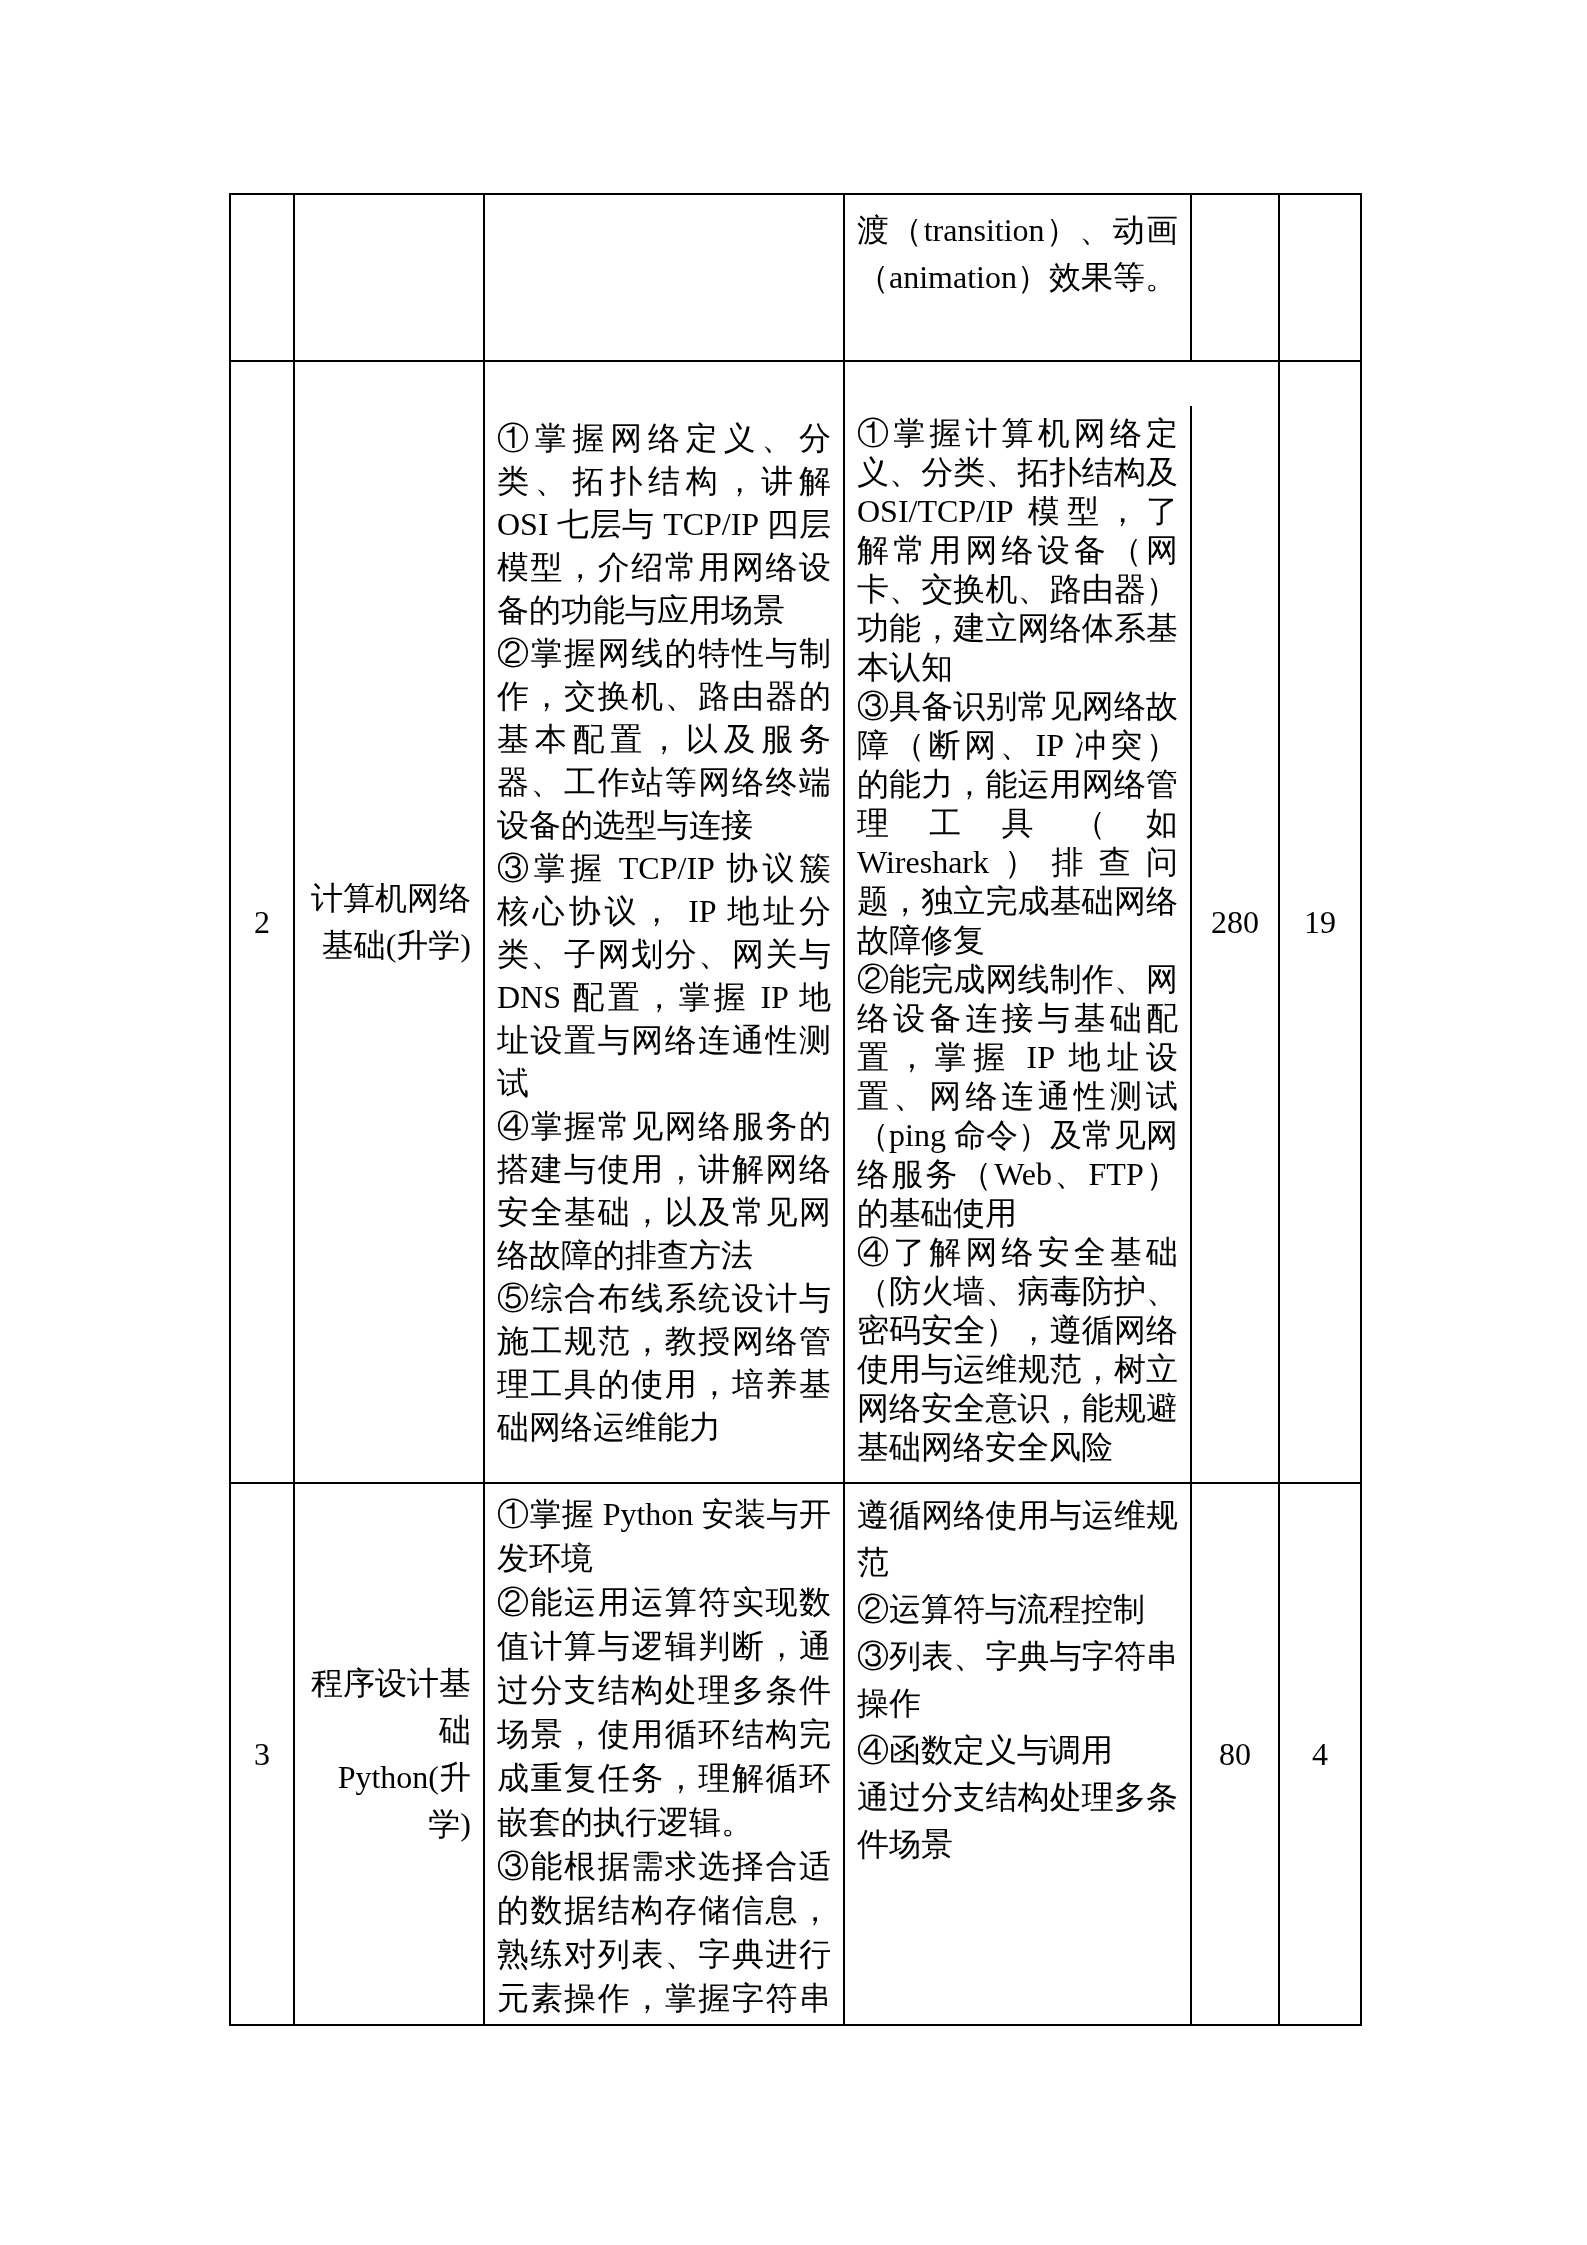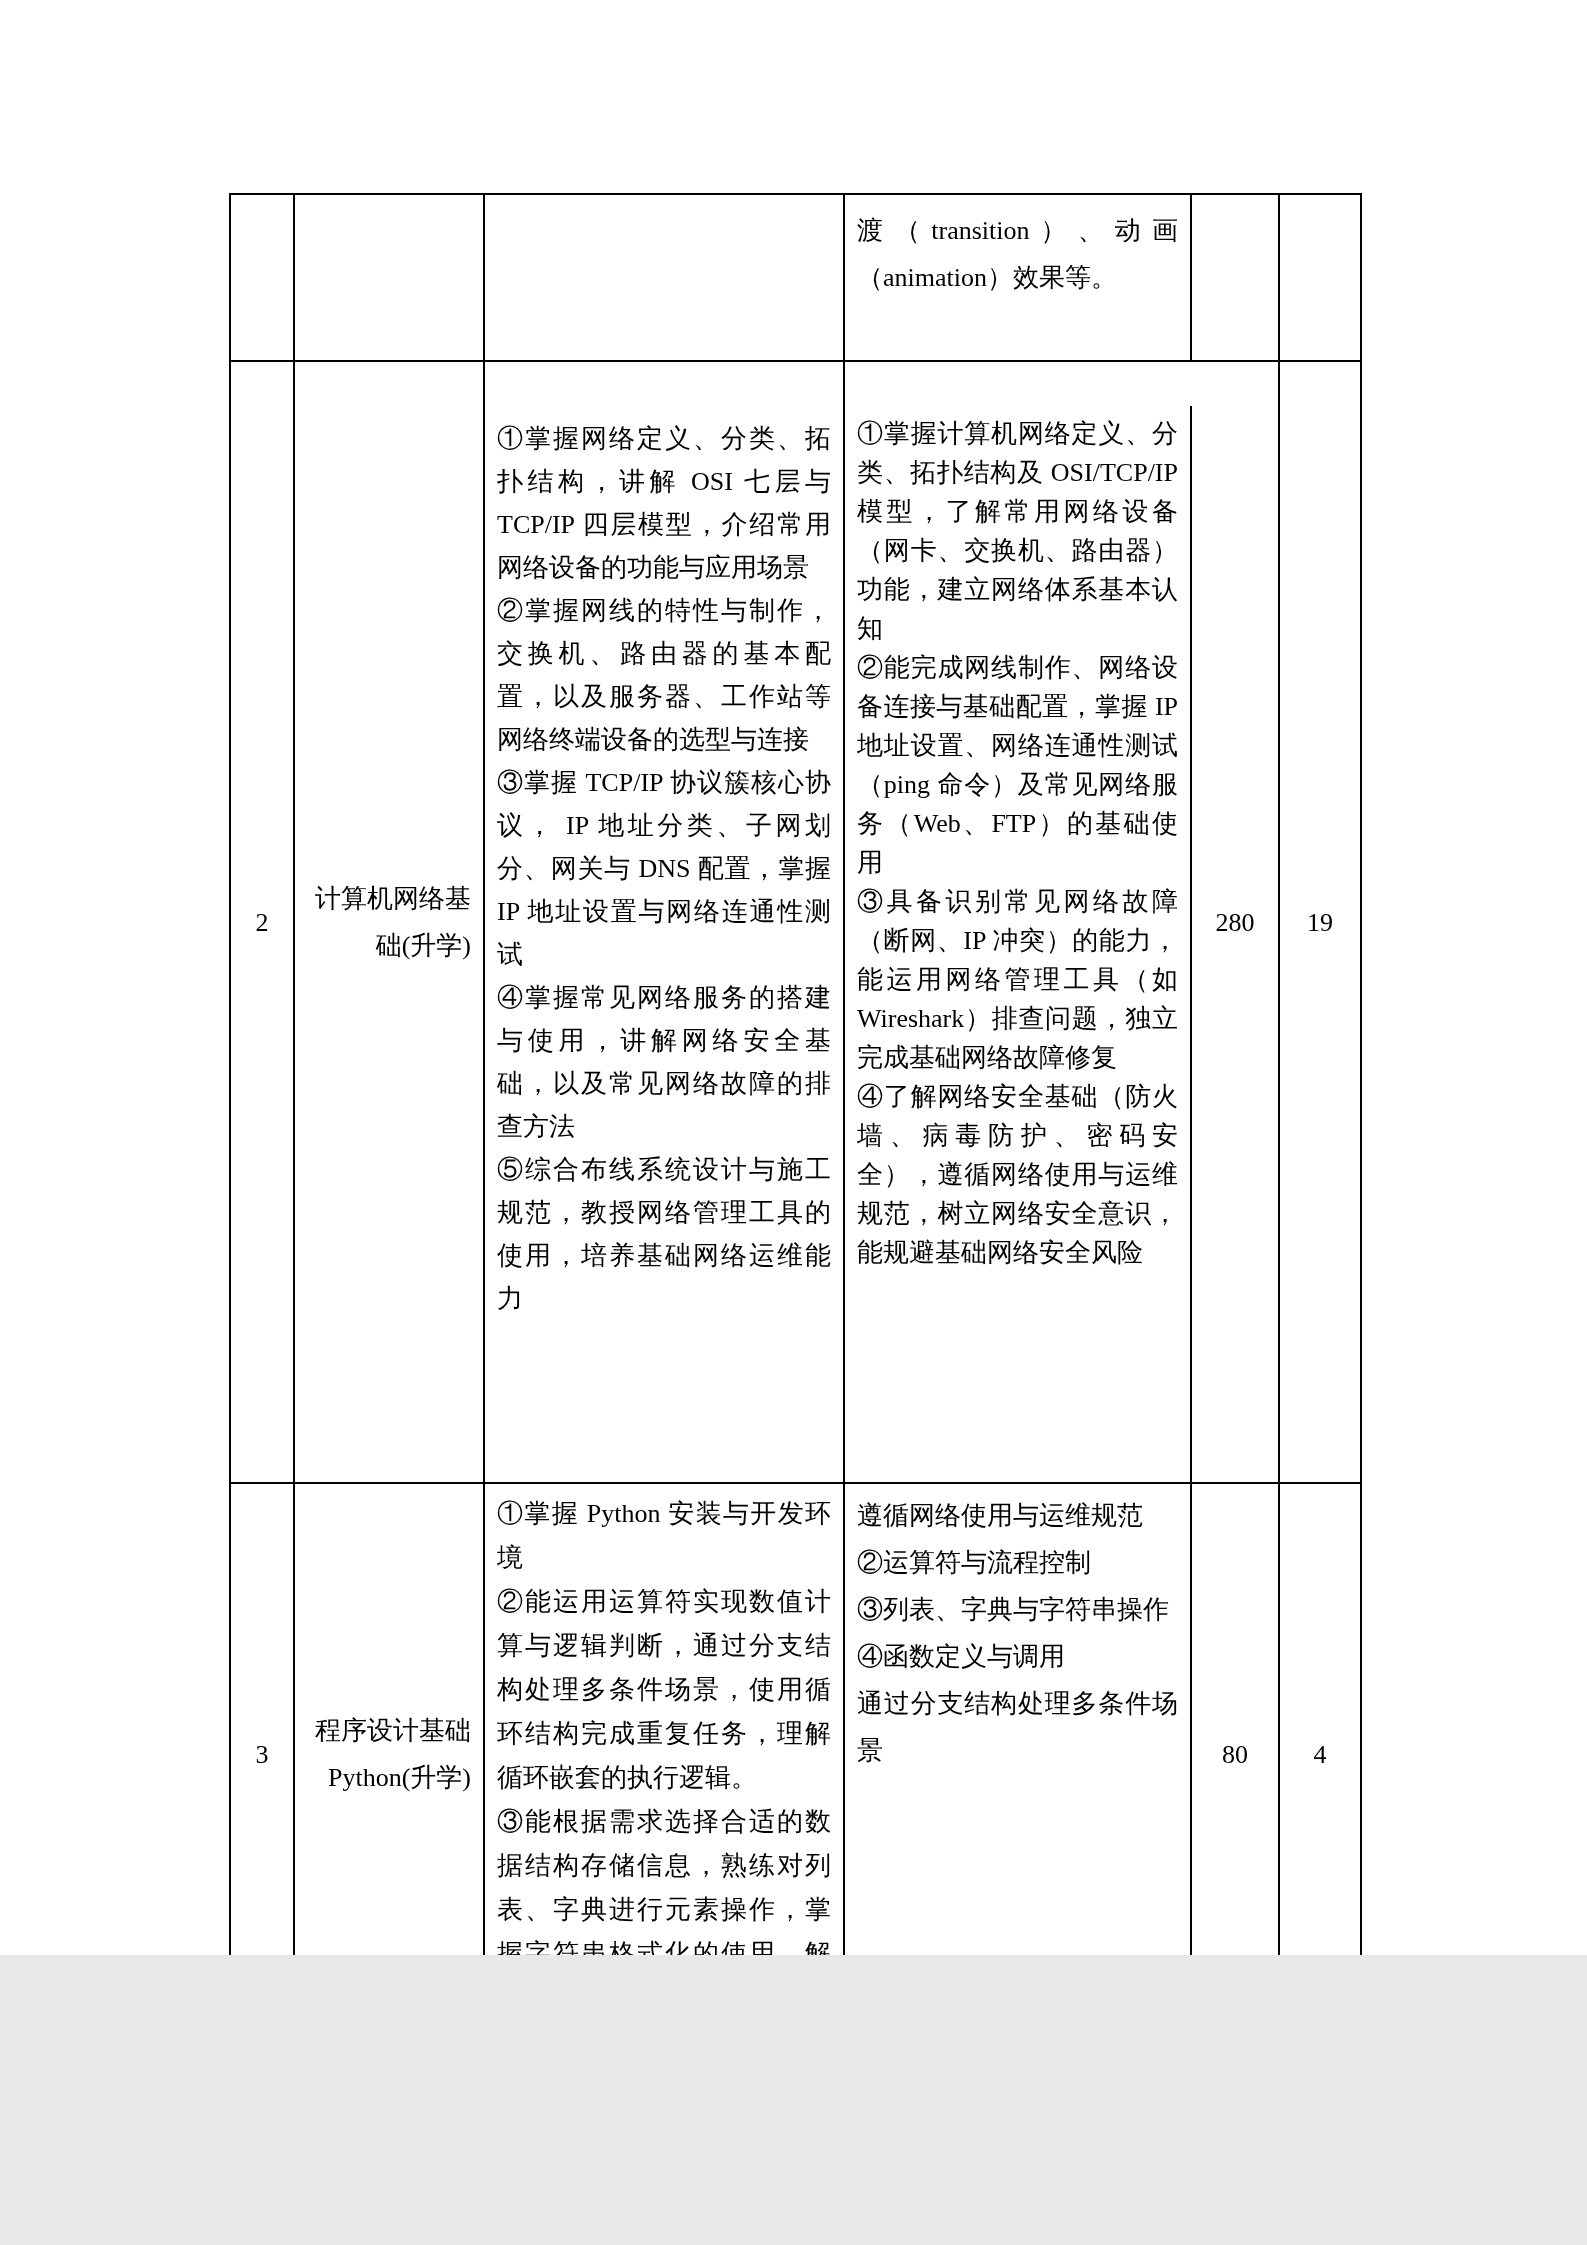--- a/index.html
+++ b/index.html
@@ -1,25 +1,25 @@
 <!DOCTYPE html>
 <html style="--bg: #ffffff; --fg: #000000; --bd: #000000;"><head>
 <meta charset="utf-8">
 <style>
   :root{
     --bg:#ffffff; --fg:#000000; --bd:#000000;
   }
   html,body{margin:0;padding:0;background:#e8e8e8;}
   .page{
     position:relative;
-    width:1587px;height:1955px;
+    width:1587px;height:2245px;
     background:var(--bg);
     color:var(--fg);
     font-family:"Liberation Serif","DejaVu Serif",serif;
-    font-size:26px;
+    font-size:32px;
     overflow:hidden;
   }
   .tbl{
     position:absolute;left:229px;top:193px;
     display:grid;
     grid-template-columns:64px 190px 360px 347px 88px 82px;
     grid-template-rows:167px 1122px 542px;
     border-top:2px solid var(--bd);
     border-left:2px solid var(--bd);
   }
@@ -63,22 +63,22 @@
     <div class="c mid name">计算机网络基础(升学)</div>
     <div class="c txt pt55 lh43">
         <div class="item">①掌握网络定义、分类、拓扑结构，讲解 OSI 七层与 TCP/IP 四层模型，介绍常用网络设备的功能与应用场景</div>
         <div class="item">②掌握网线的特性与制作，交换机、路由器的基本配置，以及服务器、工作站等网络终端设备的选型与连接</div>
         <div class="item">③掌握 TCP/IP 协议簇核心协议， IP 地址分类、子网划分、网关与 DNS 配置，掌握 IP 地址设置与网络连通性测试</div>
         <div class="item">④掌握常见网络服务的搭建与使用，讲解网络安全基础，以及常见网络故障的排查方法</div>
         <div class="item">⑤综合布线系统设计与施工规范，教授网络管理工具的使用，培养基础网络运维能力</div>
       </div>
     <div class="c txt pt8 lh41">
         <div class="item">①掌握计算机网络定义、分类、拓扑结构及 OSI/TCP/IP 模型，了解常用网络设备（网卡、交换机、路由器）功能，建立网络体系基本认知</div>
+        <div class="item">③具备识别常见网络故障（断网、IP 冲突）的能力，能运用网络管理工具（如 Wireshark）排查问题，独立完成基础网络故障修复</div>
         <div class="item">②能完成网线制作、网络设备连接与基础配置，掌握 IP 地址设置、网络连通性测试（ping 命令）及常见网络服务（Web、FTP）的基础使用</div>
-        <div class="item">③具备识别常见网络故障（断网、IP 冲突）的能力，能运用网络管理工具（如 Wireshark）排查问题，独立完成基础网络故障修复</div>
         <div class="item">④了解网络安全基础（防火墙、病毒防护、密码安全），遵循网络使用与运维规范，树立网络安全意识，能规避基础网络安全风险</div>
       </div>
     <div class="c mid num">280</div>
     <div class="c mid num">19</div>
 
     <div class="c mid num">3</div>
     <div class="c mid name">程序设计基础
 Python(升学)</div>
     <div class="c txt pt8 lh44">
         <div class="item">①掌握 Python 安装与开发环境</div>

